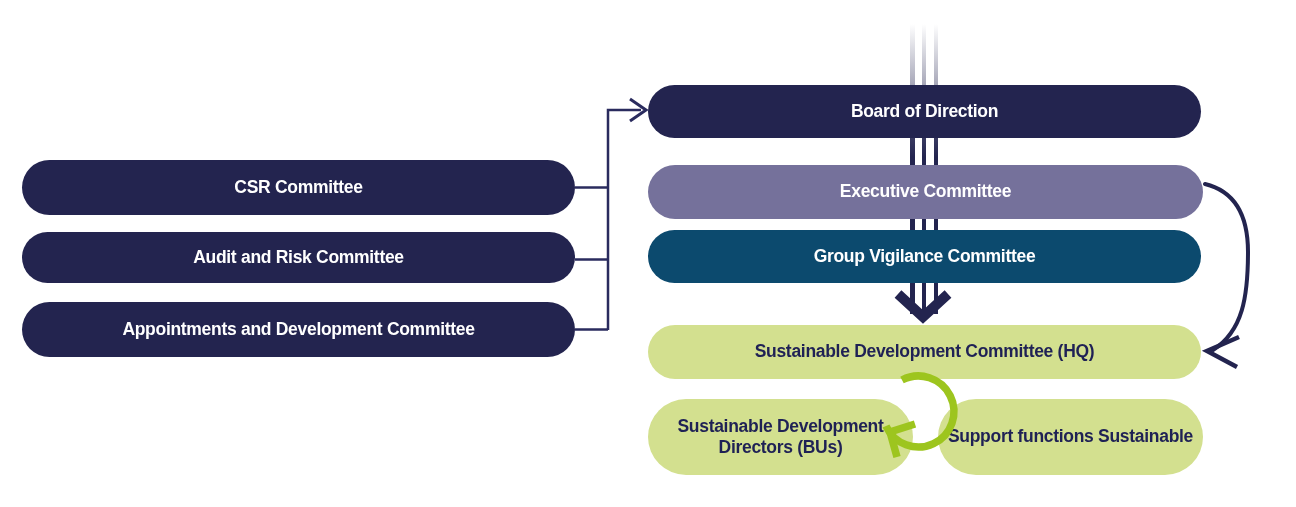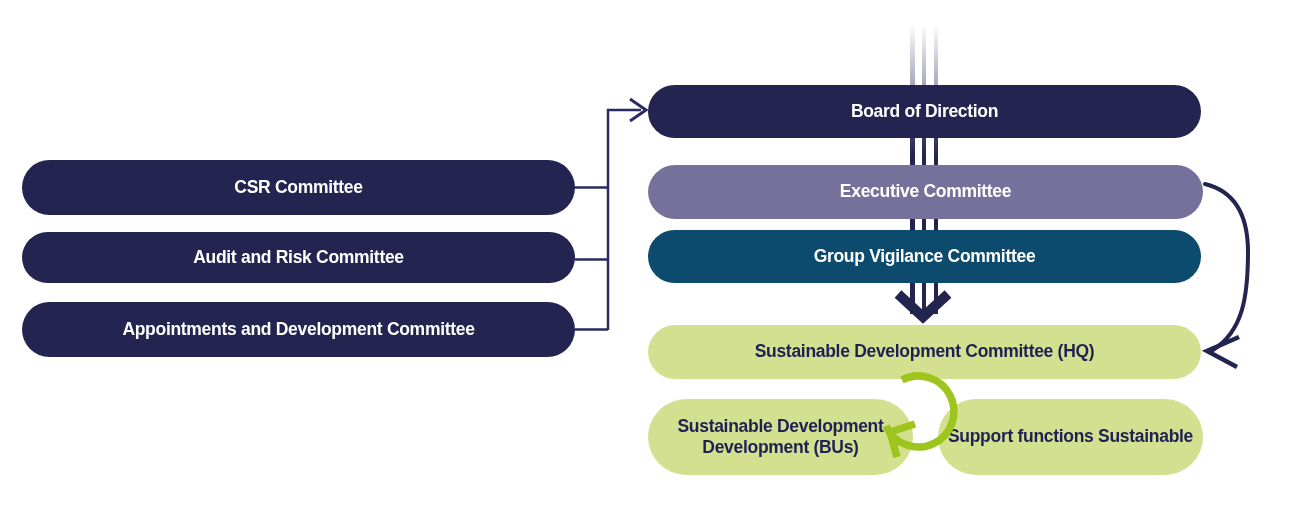--- a/index.html
+++ b/index.html
@@ -60,21 +60,21 @@
   </div>
   <div class="box purple-light" style="left:648px;top:230px;width:553px;height:53px;">
     <span class="box-label">Group Vigilance Committee</span>
   </div>
   <div class="box green" style="left:648px;top:325px;width:553px;height:54px;">
     <span class="box-label">Sustainable Development Committee (HQ)</span>
   </div>
   <div class="box green tall" style="left:648px;top:399px;width:265px;height:76px;">
     <span class="box-label two-line">
       <span>Sustainable Development</span>
-      <span>Development (BUs)</span>
+      <span>Directors (BUs)</span>
     </span>
   </div>
   <div class="box green tall" style="left:938px;top:399px;width:265px;height:76px;">
     <span class="box-label two-line">
       <span>Support functions Sustainable</span>
     </span>
   </div>
 
   <svg class="overlay" width="1296" height="507" viewBox="0 0 1296 507">
 

